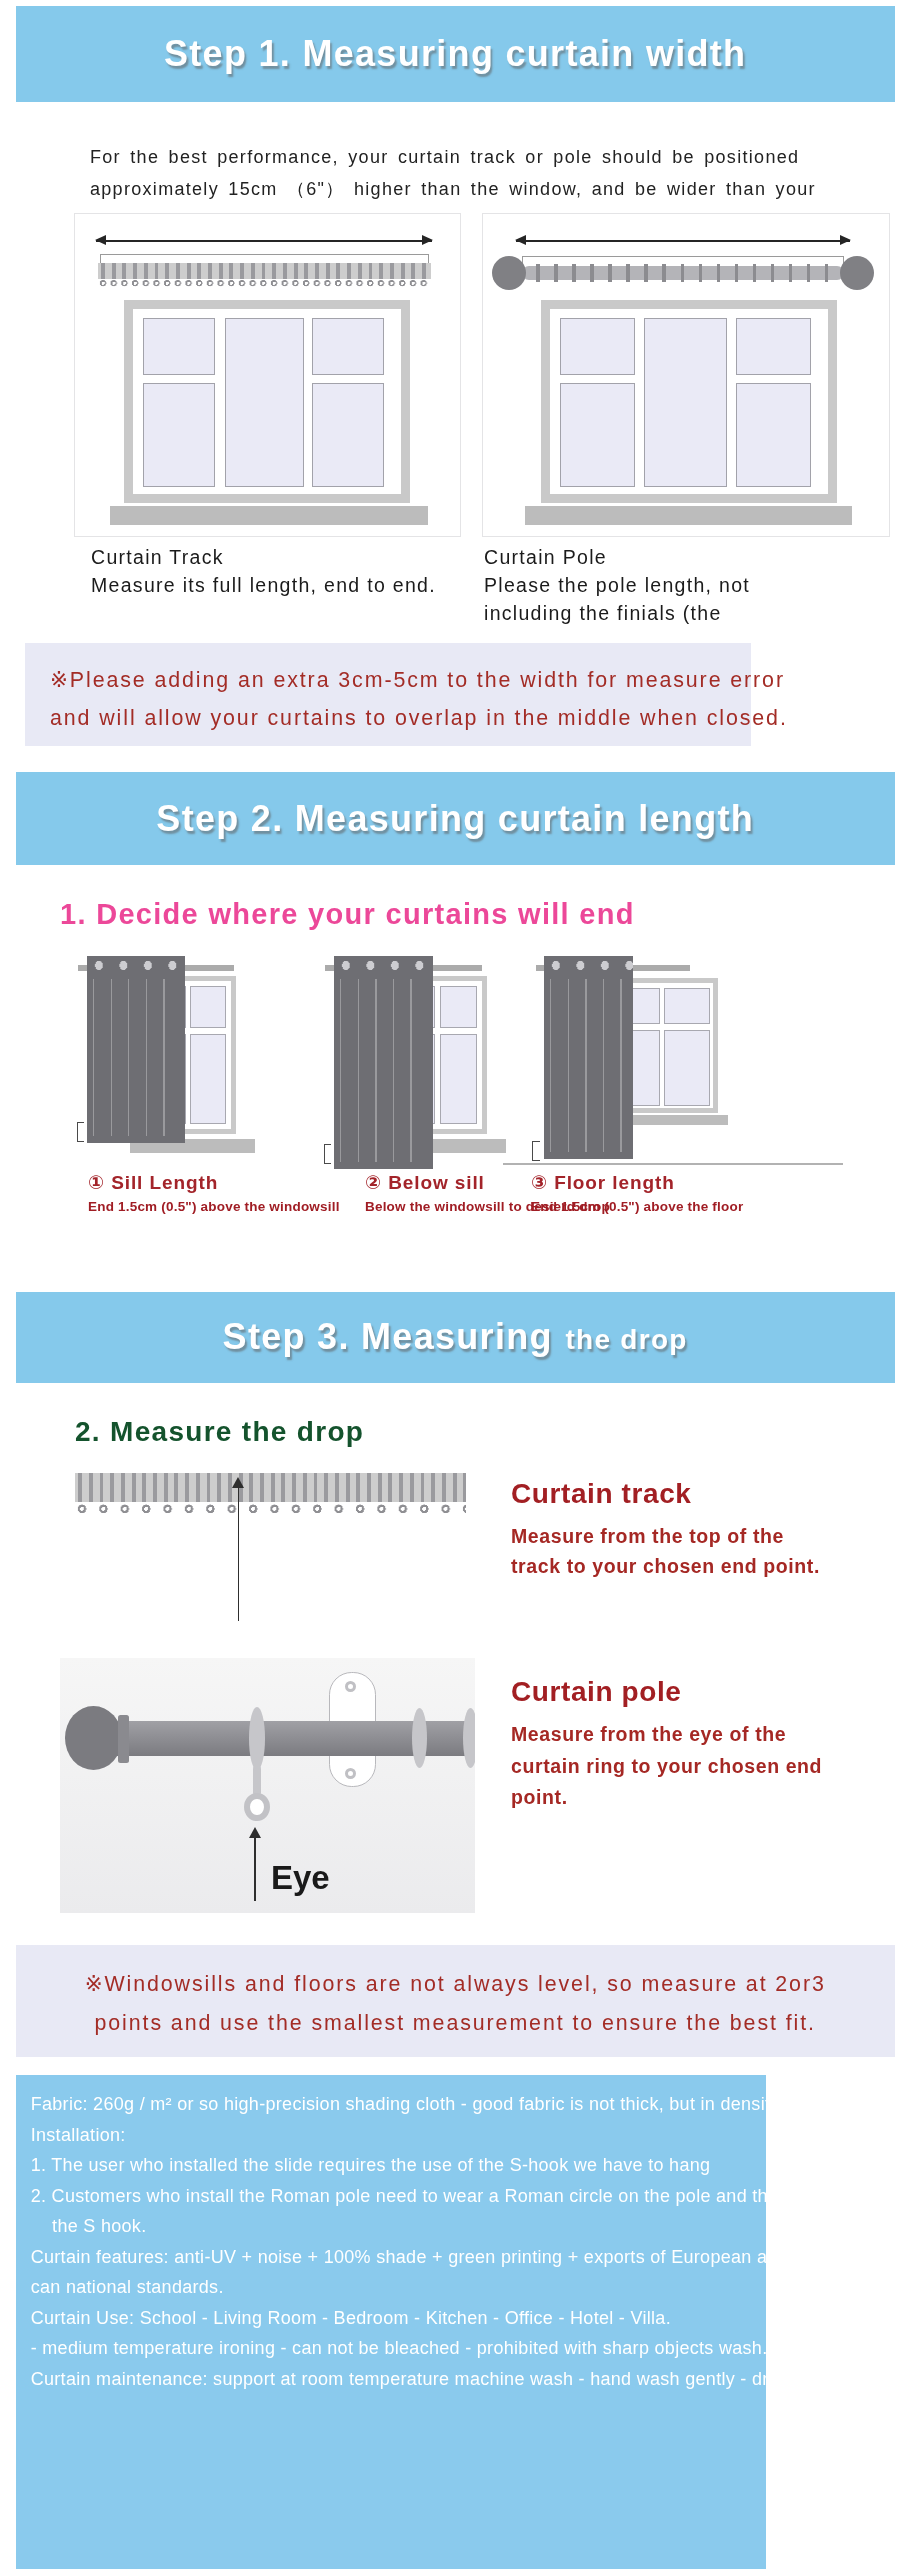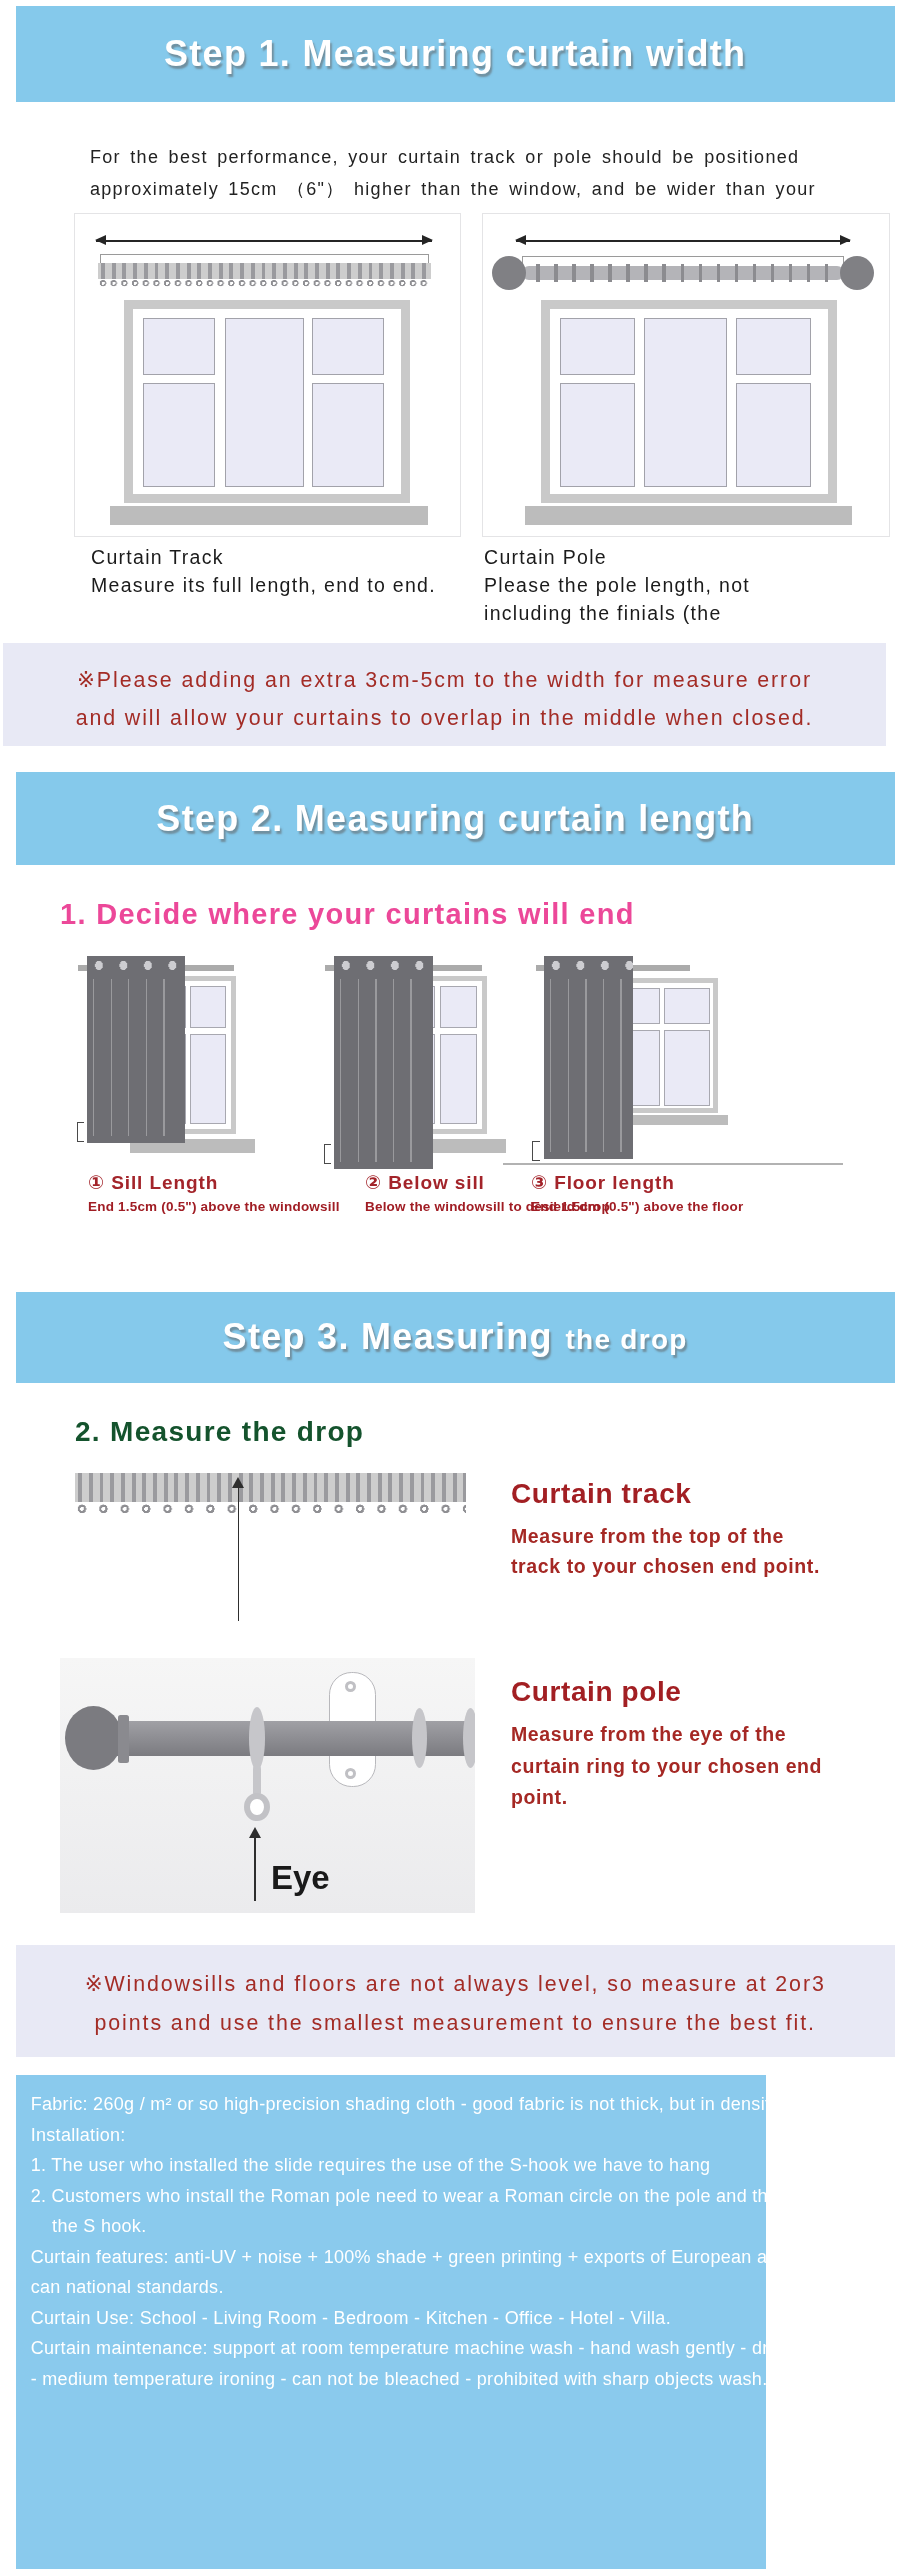--- a/index.html
+++ b/index.html
@@ -127,21 +127,21 @@
     </div>
     <div class="sill" style="left:42px;top:292px;width:327px;height:19px;"></div>
   </div>
 
   <div class="abs txt blacktext" style="left:91px;top:546px;">Curtain Track</div>
   <div class="abs txt blacktext" style="left:91px;top:574px;">Measure its full length, end to end.</div>
   <div class="abs txt blacktext" style="left:484px;top:546px;">Curtain Pole</div>
   <div class="abs txt blacktext" style="left:484px;top:574px;">Please the pole length, not</div>
   <div class="abs txt blacktext" style="left:484px;top:602px;">including the finials (the</div>
 
-  <div class="abs notice" style="left:3px;top:643px;width:883px;height:103px;padding-top:0;">
+  <div class="abs notice" style="left:25px;top:643px;width:701px;height:103px;padding-top:0;padding-left:25px;">
     <div class="txt" style="margin-top:17.6px;font-size:21.4px;letter-spacing:1.9px;line-height:38px;">※Please adding an extra 3cm-5cm to the width for measure error</div>
     <div class="txt" style="font-size:21.4px;letter-spacing:1.9px;line-height:38px;">and will allow your curtains to overlap in the middle when closed.</div>
   </div>
 
   <div class="abs banner txt" style="left:15.7px;top:772px;width:879px;height:93px;font-size:36px;">Step 2. Measuring curtain length</div>
 
   <div class="abs txt" style="left:60px;top:898px;font-size:29px;font-weight:bold;letter-spacing:1.3px;color:#ec4899;">1. Decide where your curtains will end</div>
 
   <div class="abs" style="left:72px;top:955px;width:182px;height:217px;">
     <div class="minipole" style="left:6.3px;top:10px;width:156px;"></div>
@@ -240,18 +240,18 @@
 
   <div class="abs infobox" style="left:15.7px;top:2075px;width:750px;height:494px;padding:14px 0 0 15px;box-sizing:border-box;">
     <div class="infoline">Fabric: 260g / m² or so high-precision shading cloth - good fabric is not thick, but in density.</div>
     <div class="infoline">Installation:</div>
     <div class="infoline">1. The user who installed the slide requires the use of the S-hook we have to hang</div>
     <div class="infoline">2. Customers who install the Roman pole need to wear a Roman circle on the pole and then use</div>
     <div class="infoline indent">the S hook.</div>
     <div class="infoline">Curtain features: anti-UV + noise + 100% shade + green printing + exports of European and Ameri-</div>
     <div class="infoline">can national standards.</div>
     <div class="infoline">Curtain Use: School - Living Room - Bedroom - Kitchen - Office - Hotel - Villa.</div>
+    <div class="infoline">- medium temperature ironing - can not be bleached - prohibited with sharp objects wash.</div>
     <div class="infoline">Curtain maintenance: support at room temperature machine wash - hand wash gently - dry cleaning</div>
-    <div class="infoline">- medium temperature ironing - can not be bleached - prohibited with sharp objects wash.</div>
   </div>
 
 </div>
 
 
 </body></html>

